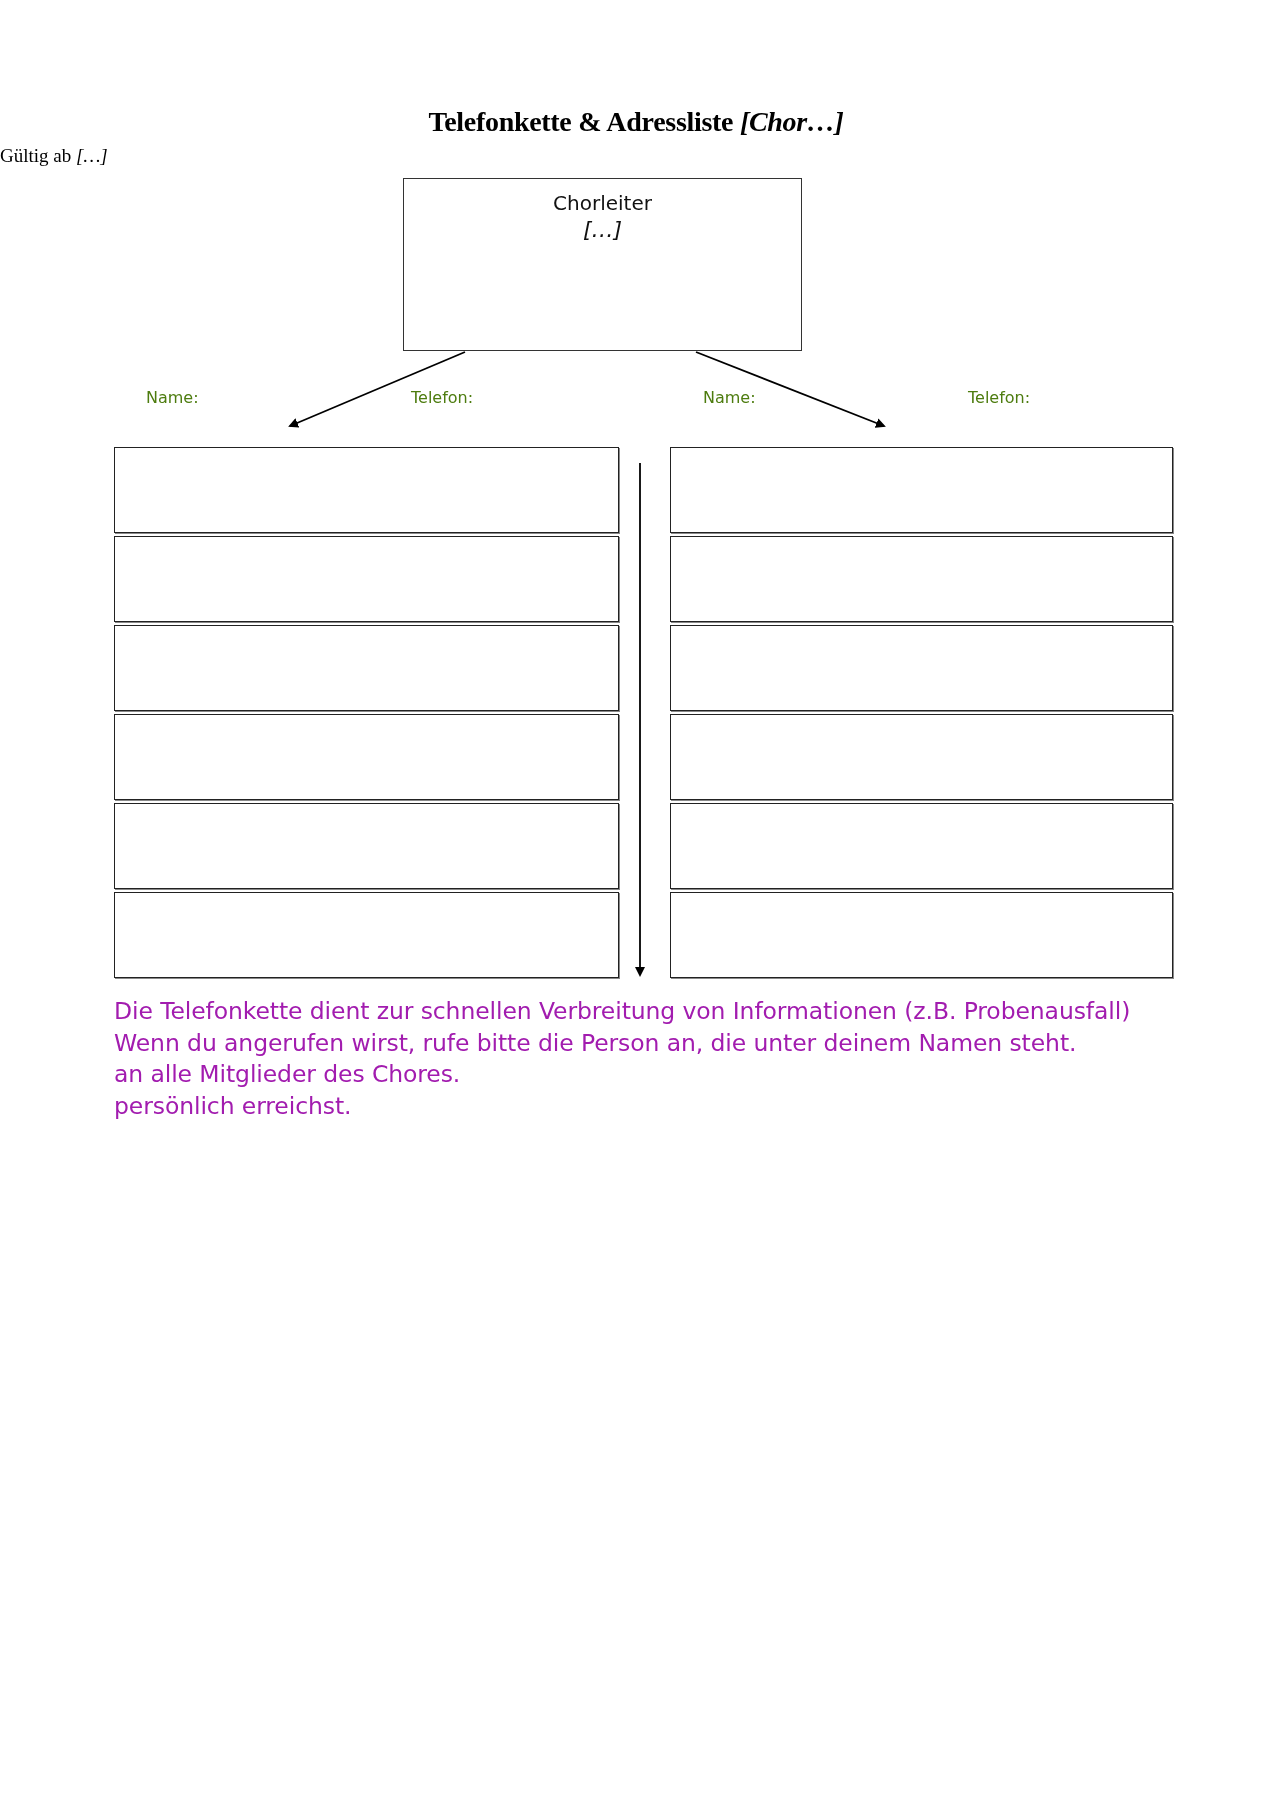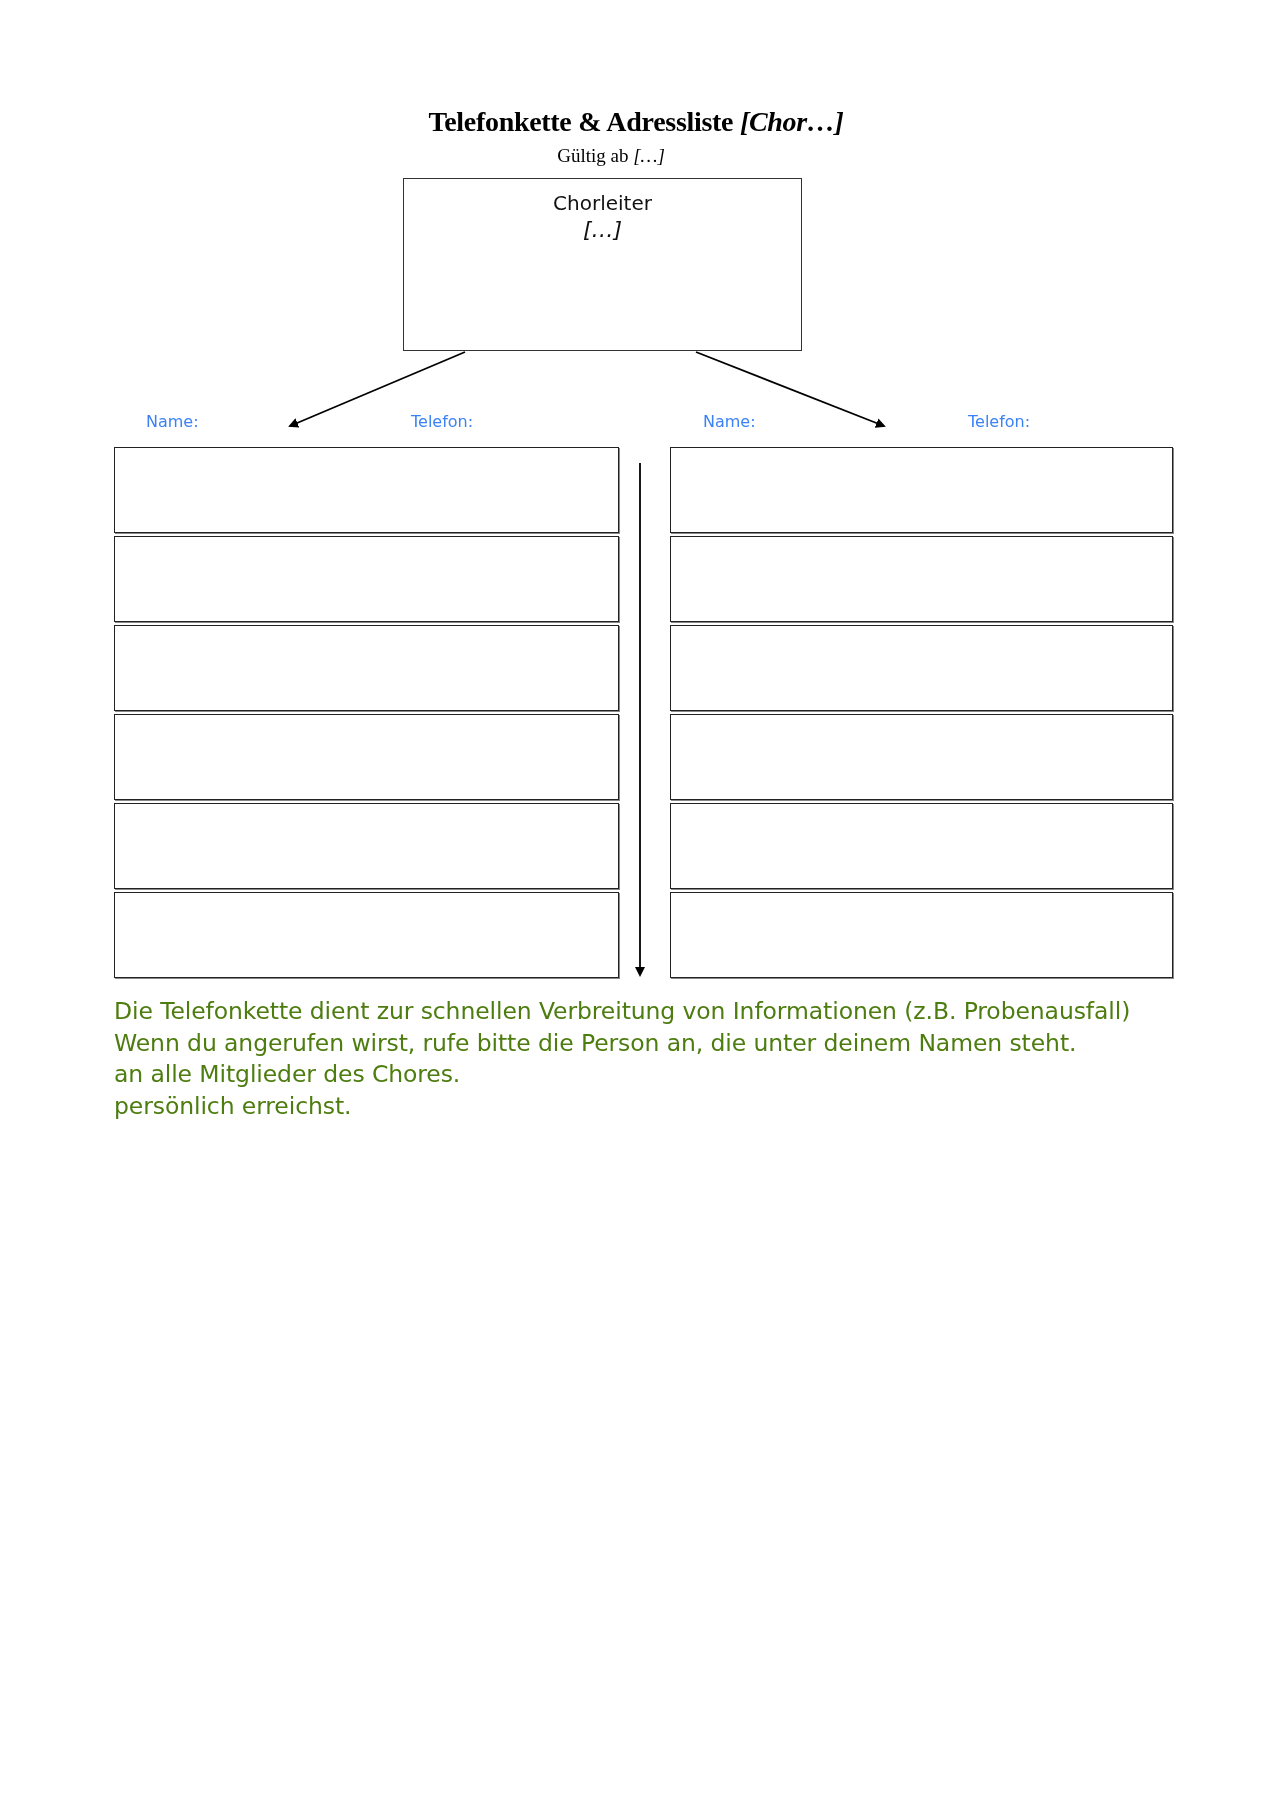--- a/index.html
+++ b/index.html
@@ -1,33 +1,33 @@
 <!DOCTYPE html>
 <html><head>
   <meta charset="utf-8">
   <style>
     html, body { margin: 0; padding: 0; background: #ffffff; }
     body { width: 1272px; height: 1800px; position: relative; overflow: hidden;
            font-family: "DejaVu Sans", sans-serif; color: #000; }
     .title { position: absolute; left: 0; width: 1272px; top: 106px; text-align: center;
              font-family: Liberation Serif, serif; font-weight: bold; font-size: 28px; letter-spacing: -0.3px; }
     .title .ital { font-style: italic; }
-    .subtitle { position: absolute; left: 0; width: 1206px; top: 145px; text-align: center;
-                font-family: "Liberation Serif", serif; font-size: 19px; padding-left: 8px; }
+    .subtitle { position: absolute; left: 0; width: 1206px; top: 145px; 
+                font-family: "Liberation Serif", serif; font-size: 19px; }
     .subtitle .ital { font-style: italic; }
     .leader-box { position: absolute; left: 403px; top: 178px; width: 399px; height: 173px;
                   border: 1.5px solid #333; box-sizing: border-box; text-align: center; }
     .leader-label { display: block; margin-top: 12px; font-size: 20px; color: #111; }
     .leader-name { display: block; margin-top: 2px; font-size: 22px; font-style: italic; color: #111; }
     svg.arrows { position: absolute; left: 0; top: 0; width: 1272px; height: 1800px; pointer-events: none; }
-    .col-label { position: absolute; top: 412px; font-size: 16px; color: #3b82f6; }
+    .col-label { position: absolute; top: 388px; font-size: 16px; color: #4d7c0f; }
     .slot { position: absolute; box-sizing: border-box; border: 1.5px solid #222;
             box-shadow: 1px 1px 0 #888; background: #fff; }
     .info { position: absolute; left: 114px; top: 996px; width: 1080px;
-            font-size: 23.5px; line-height: 31.5px; color: #4d7c0f; letter-spacing: -0.1px; }
+            font-size: 23.5px; line-height: 31.5px; color: #a21caf; letter-spacing: -0.1px; }
     .info p { margin: 0; }
   </style>
 </head>
 <body>
 
 <div class="title">
   <span>Telefonkette &amp; Adressliste </span><span class="ital">[Chor…]</span>
 </div>
 <div class="subtitle">
   <span>Gültig ab </span><span class="ital">[…]</span>

